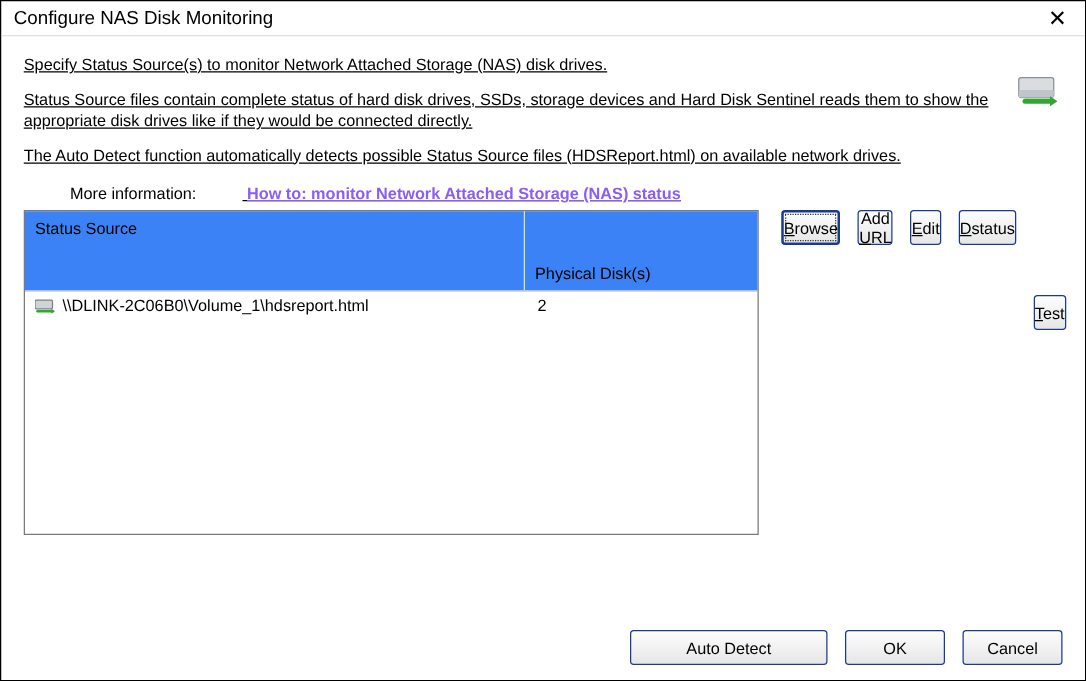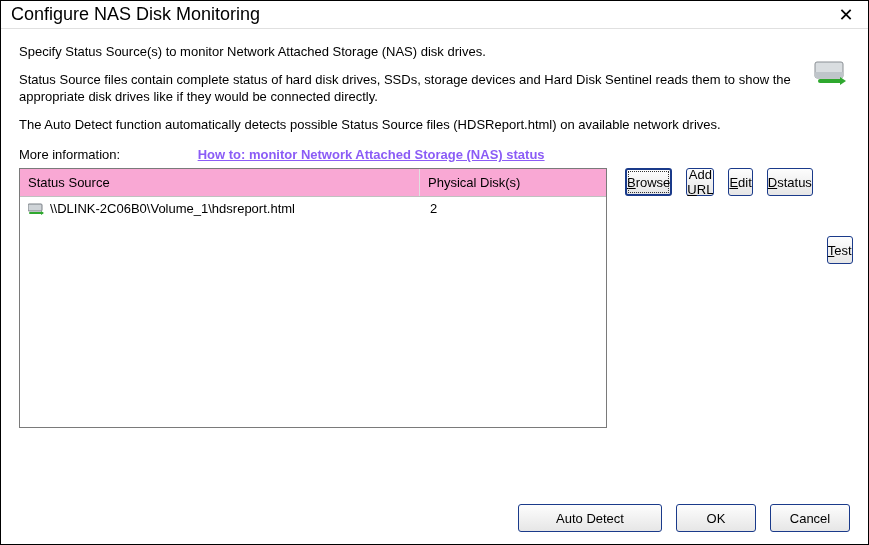--- a/index.html
+++ b/index.html
@@ -17,55 +17,57 @@
     
     .titlebar {
       display: flex;
       align-items: center;
       justify-content: space-between;
       height: 28px;
       padding: 0 4px 0 10px;
       border-bottom: 1px solid #e0e0e0;
     }
     .titlebar .title {
-      font-size: 18px;
+      font-size: 15px;
     }
     .titlebar .close {
       width: 36px;
       height: 26px;
       display: flex;
       align-items: center;
       justify-content: center;
       font-size: 18px;
       font-family: Arial, sans-serif;
       cursor: pointer;
     }
 
     .content {
       padding: 10px 35px 0 18px;
+      text-decoration: underline;
     }
     .content p {
       margin: 4px 0 10px 0;
       line-height: 1.35;
       max-width: 790px;
     }
     .nas-icon {
       position: absolute;
       right: 22px;
       top: 60px;
       width: 32px;
       height: 26px;
     }
     .more-info-row {
       margin-top: 14px;
       margin-bottom: 6px;
     }
     .more-info-label {
       display: inline-block;
       width: 175px;
+      text-align: center;
     }
     .link {
       color: #8b5cf6;
       text-decoration: underline;
       font-weight: bold;
       cursor: pointer;
     }
 
     
     .main-area {
@@ -75,28 +77,28 @@
     }
     .listbox {
       flex: 1;
       border: 1px solid #7a7a7a;
       height: 260px;
       background: #fff;
     }
     .list-header {
       display: flex;
       border-bottom: 1px solid #c0c0c0;
-      background: #f9a8d4;
+      background: #3b82f6;
     }
     .list-header .col {
       padding: 6px 8px;
       font-size: 13px;
       border-right: 1px solid #e0e0e0;
     }
-    .list-header .col:last-child { border-right: none; }
+    .list-header .col:last-child { border-right: none; margin-top: 36px; }
     .col-source { flex: 0 0 400px; }
     .col-disks { flex: 1; }
     .list-row {
       display: flex;
       align-items: center;
       padding: 4px 8px;
     }
     .list-row .cell-source {
       flex: 0 0 400px;
       display: flex;
@@ -209,16 +211,16 @@
     <button class="btn">
       <span><span class="mnemonic">D</span><span>status</span></span>
     </button>
     <button class="btn gap-before-test">
       <span><span class="mnemonic">T</span><span>est</span></span>
     </button>
   </div>
 </div>
 
 <div class="bottom-bar">
-  <button class="btn" style="width:144px">Auto Detect</button>
+  <button class="btn" style="width:158px">Auto Detect</button>
   <button class="btn small">OK</button>
   <button class="btn small">Cancel</button>
 </div>
 
 </body></html>

